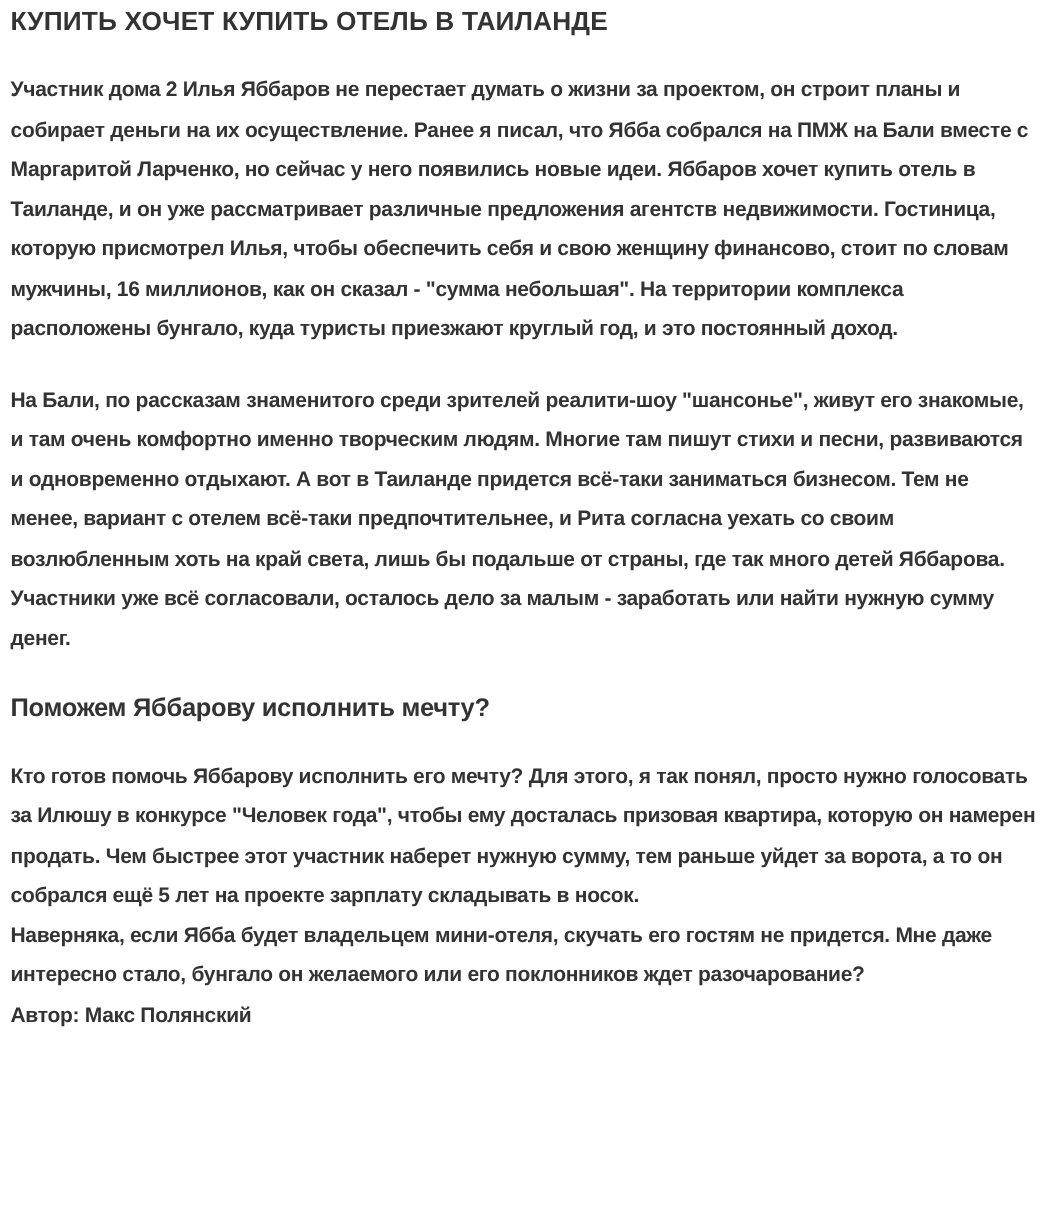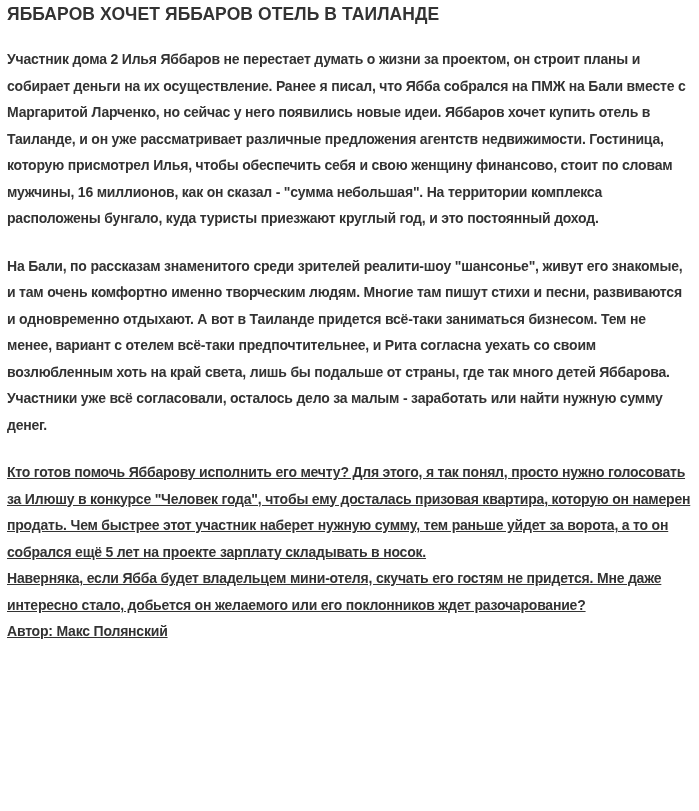--- a/index.html
+++ b/index.html
@@ -38,34 +38,34 @@
     line-height: 26.5px;
     font-weight: 700;
     letter-spacing: -0.2px;
     margin: 0 0 18px 0;
   }
   .para.last {
     margin-bottom: 0;
   }
   .para .line-block {
     display: block;
-    text-decoration: underline;
   }
 </style>
 </head>
 <body>
 
 <article class="article">
 
-  <h1 class="article-title">ЯББАРОВ ХОЧЕТ ЯББАРОВ ОТЕЛЬ В ТАИЛАНДЕ</h1>
+  <h1 class="article-title">КУПИТЬ ХОЧЕТ КУПИТЬ ОТЕЛЬ В ТАИЛАНДЕ</h1>
 
   <p class="para">Участник дома 2 Илья Яббаров не перестает думать о жизни за проектом, он строит планы и собирает деньги на их осуществление. Ранее я писал, что Ябба собрался на ПМЖ на Бали вместе с Маргаритой Ларченко, но сейчас у него появились новые идеи. Яббаров хочет купить отель в Таиланде, и он уже рассматривает различные предложения агентств недвижимости. Гостиница, которую присмотрел Илья, чтобы обеспечить себя и свою женщину финансово, стоит по словам мужчины, 16 миллионов, как он сказал - "сумма небольшая". На территории комплекса расположены бунгало, куда туристы приезжают круглый год, и это постоянный доход.</p>
 
   <p class="para">На Бали, по рассказам знаменитого среди зрителей реалити-шоу "шансонье", живут его знакомые, и там очень комфортно именно творческим людям. Многие там пишут стихи и песни, развиваются и одновременно отдыхают. А вот в Таиланде придется всё-таки заниматься бизнесом. Тем не менее, вариант с отелем всё-таки предпочтительнее, и Рита согласна уехать со своим возлюбленным хоть на край света, лишь бы подальше от страны, где так много детей Яббарова. Участники уже всё согласовали, осталось дело за малым - заработать или найти нужную сумму денег.</p>
 
+  <h2 class="subheading">Поможем Яббарову исполнить мечту?</h2>
 
   <div class="para last">
     <span class="line-block">Кто готов помочь Яббарову исполнить его мечту? Для этого, я так понял, просто нужно голосовать за Илюшу в конкурсе "Человек года", чтобы ему досталась призовая квартира, которую он намерен продать. Чем быстрее этот участник наберет нужную сумму, тем раньше уйдет за ворота, а то он собрался ещё 5 лет на проекте зарплату складывать в носок.</span>
-    <span class="line-block">Наверняка, если Ябба будет владельцем мини-отеля, скучать его гостям не придется. Мне даже интересно стало, добьется он желаемого или его поклонников ждет разочарование?</span>
+    <span class="line-block">Наверняка, если Ябба будет владельцем мини-отеля, скучать его гостям не придется. Мне даже интересно стало, бунгало он желаемого или его поклонников ждет разочарование?</span>
     <span class="line-block">Автор: Макс Полянский</span>
   </div>
 
 </article>
 
 </body></html>

